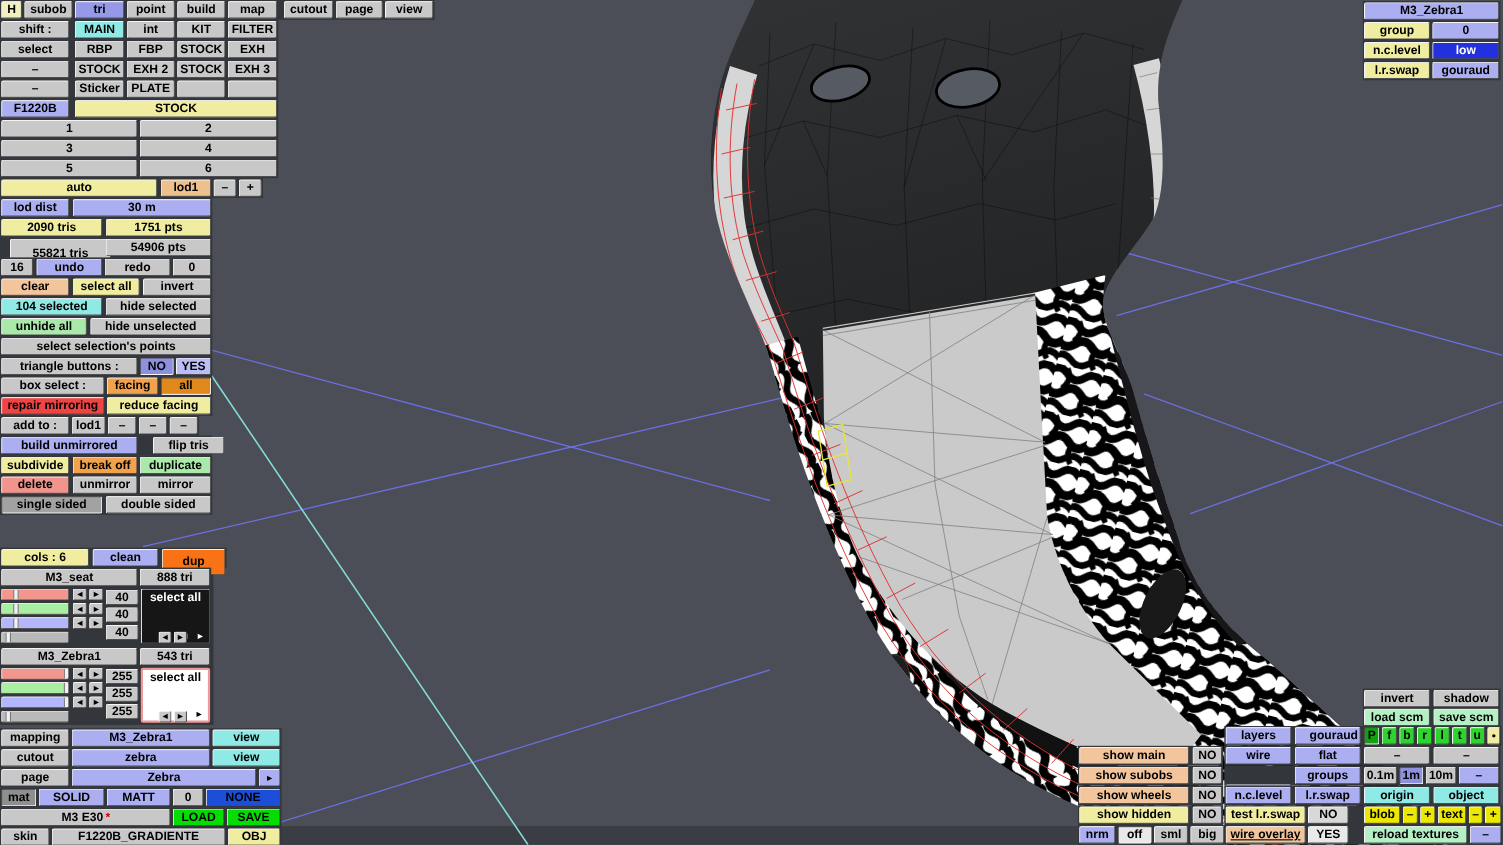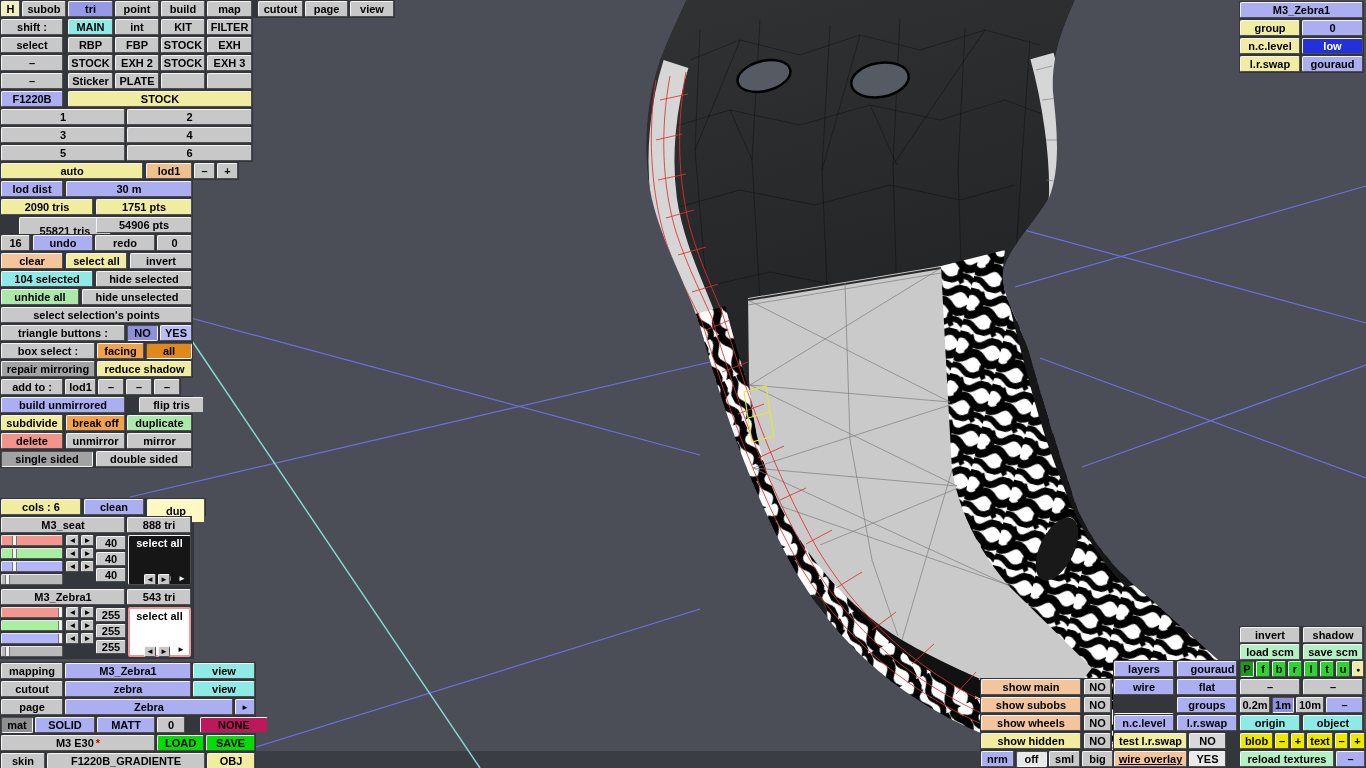--- a/index.html
+++ b/index.html
@@ -204,21 +204,21 @@
     <div class="cell" style="left: 146px; top: 163px; width: 46px; height: 16px; background: rgb(238, 192, 142);">lod1</div>
     <div class="cell" style="left: 194px; top: 163px; width: 21px; height: 16px;">–</div>
     <div class="cell" style="left: 217px; top: 163px; width: 21px; height: 16px;">+</div>
     <div class="strip" style="left: 0px; top: 180px; width: 193px; height: 18px;"></div>
     <div class="cell" style="left: 1px; top: 181px; width: 62px; height: 16px; background: rgb(171, 175, 242);">lod dist</div>
     <div class="cell" style="left: 66px; top: 181px; width: 126px; height: 16px; background: rgb(171, 175, 242);">30 m</div>
     <div class="strip" style="left: 0px; top: 198px; width: 193px; height: 18px;"></div>
     <div class="cell" style="left: 1px; top: 199px; width: 92px; height: 16px; background: rgb(240, 237, 160);">2090 tris</div>
     <div class="cell" style="left: 96px; top: 199px; width: 96px; height: 16px; background: rgb(240, 237, 160);">1751 pts</div>
     <div class="strip" style="left: 0px; top: 216px; width: 193px; height: 18px;"></div>
-    <div class="cell" style="left: 19px; top: 217px; width: 92px; height: 28px;">55821 tris</div>
+    <div class="cell" style="left: 9px; top: 217px; width: 92px; height: 28px;">55821 tris</div>
     <div class="cell" style="left: 96px; top: 217px; width: 96px; height: 16px;">54906 pts</div>
     <div class="strip" style="left: 0px; top: 234px; width: 193px; height: 18px;"></div>
     <div class="cell" style="left: 1px; top: 235px; width: 29px; height: 16px;">16</div>
     <div class="cell" style="left: 33px; top: 235px; width: 60px; height: 16px; background: rgb(171, 175, 242);">undo</div>
     <div class="cell" style="left: 95px; top: 235px; width: 60px; height: 16px;">redo</div>
     <div class="cell" style="left: 157px; top: 235px; width: 35px; height: 16px;">0</div>
     <div class="strip" style="left: 0px; top: 252px; width: 193px; height: 18px;"></div>
     <div class="cell" style="left: 1px; top: 253px; width: 62px; height: 16px; background: rgb(242, 197, 156);">clear</div>
     <div class="cell" style="left: 66px; top: 253px; width: 61px; height: 16px; background: rgb(240, 237, 160);">select all</div>
     <div class="cell" style="left: 130px; top: 253px; width: 62px; height: 16px;">invert</div>
@@ -232,22 +232,22 @@
     <div class="cell" style="left: 1px; top: 307px; width: 191px; height: 16px;">select selection's points</div>
     <div class="strip" style="left: 0px; top: 324px; width: 193px; height: 18px;"></div>
     <div class="cell" style="left: 1px; top: 325px; width: 124px; height: 16px;">triangle buttons :</div>
     <div class="cell pressed" style="left: 127px; top: 325px; width: 31px; height: 16px; background: rgb(141, 144, 220);">NO</div>
     <div class="cell" style="left: 160px; top: 325px; width: 32px; height: 16px; background: rgb(186, 189, 246);">YES</div>
     <div class="strip" style="left: 0px; top: 342px; width: 193px; height: 18px;"></div>
     <div class="cell" style="left: 1px; top: 343px; width: 94px; height: 16px;">box select :</div>
     <div class="cell" style="left: 97px; top: 343px; width: 47px; height: 16px; background: rgb(242, 162, 76);">facing</div>
     <div class="cell pressed" style="left: 146px; top: 343px; width: 46px; height: 16px; background: rgb(224, 136, 28);">all</div>
     <div class="strip" style="left: 0px; top: 360px; width: 193px; height: 18px;"></div>
-    <div class="cell" style="left: 1px; top: 361px; width: 94px; height: 16px; background: #a3a3a3;">repair mirroring</div>
-    <div class="cell" style="left: 97px; top: 361px; width: 95px; height: 16px; background: rgb(240, 237, 160);">reduce shadow</div>
+    <div class="cell" style="left: 1px; top: 361px; width: 94px; height: 16px; background: #ef4444;">repair mirroring</div>
+    <div class="cell" style="left: 97px; top: 361px; width: 95px; height: 16px; background: rgb(240, 237, 160);">reduce facing</div>
     <div class="strip" style="left: 0px; top: 378px; width: 181px; height: 18px;"></div>
     <div class="cell" style="left: 1px; top: 379px; width: 62px; height: 16px;">add to :</div>
     <div class="cell" style="left: 65px; top: 379px; width: 31px; height: 16px;">lod1</div>
     <div class="cell" style="left: 98px; top: 379px; width: 26px; height: 16px;">–</div>
     <div class="cell" style="left: 126px; top: 379px; width: 26px; height: 16px;">–</div>
     <div class="cell" style="left: 154px; top: 379px; width: 26px; height: 16px;">–</div>
     <div class="strip" style="left: 0px; top: 396px; width: 193px; height: 18px;"></div>
     <div class="cell" style="left: 1px; top: 397px; width: 124px; height: 16px; background: rgb(171, 175, 242);">build unmirrored</div>
     <div class="cell" style="left: 139px; top: 397px; width: 65px; height: 16px;">flip tris</div>
     <div class="strip" style="left: 0px; top: 414px; width: 193px; height: 18px;"></div>
@@ -258,21 +258,21 @@
     <div class="cell" style="left: 1px; top: 433px; width: 62px; height: 16px; background: rgb(240, 148, 140);">delete</div>
     <div class="cell" style="left: 66px; top: 433px; width: 59px; height: 16px;">unmirror</div>
     <div class="cell" style="left: 127px; top: 433px; width: 65px; height: 16px;">mirror</div>
     <div class="strip" style="left: 0px; top: 450px; width: 193px; height: 18px;"></div>
     <div class="cell pressed" style="left: 1px; top: 451px; width: 92px; height: 16px; background: rgb(162, 162, 162);">single sided</div>
     <div class="cell" style="left: 96px; top: 451px; width: 96px; height: 16px;">double sided</div>
     <div class="bgrect" style="left: 0px; top: 498px; width: 194px; height: 161px;"></div>
     <div class="strip" style="left: 0px; top: 498px; width: 206px; height: 18px;"></div>
     <div class="cell" style="left: 1px; top: 499px; width: 80px; height: 16px; background: rgb(240, 237, 160);">cols : 6</div>
     <div class="cell" style="left: 84px; top: 499px; width: 60px; height: 16px; background: rgb(171, 175, 242);">clean</div>
-    <div class="cell" style="left: 147px; top: 499px; width: 58px; height: 24px; background: #fef9c3;">dup</div>
+    <div class="cell" style="left: 147px; top: 499px; width: 58px; height: 24px; background: #f97316;">dup</div>
     <div class="strip" style="left: 0px; top: 516px; width: 192px; height: 18px;"></div>
     <div class="cell" style="left: 1px; top: 517px; width: 124px; height: 16px;">M3_seat</div>
     <div class="cell" style="left: 127px; top: 517px; width: 64px; height: 16px;">888 tri</div>
     <div class="cell slider" style="left: 1px; top: 535px; width: 62px; height: 11px; background: rgb(242, 150, 142);">
       <div class="thumb" style="left: 10.4706px;"></div>
     </div>
     <div class="cell arr" style="left: 66px; top: 535px; width: 13px; height: 11px;">◄</div>
     <div class="cell arr" style="left: 81px; top: 535px; width: 13px; height: 11px;">►</div>
     <div class="cell" style="left: 96px; top: 536px; width: 30px; height: 14px;">40</div>
     <div class="cell box" style="left: 128px; top: 535px; width: 63px; height: 50px; background: rgb(22, 22, 22); color: rgb(255, 255, 255);">
@@ -336,21 +336,21 @@
     <div class="cell" style="left: 193px; top: 681px; width: 62px; height: 16px; background: rgb(143, 233, 229);">view</div>
     <div class="strip" style="left: 0px; top: 698px; width: 256px; height: 18px;"></div>
     <div class="cell" style="left: 1px; top: 699px; width: 62px; height: 16px;">page</div>
     <div class="cell" style="left: 65px; top: 699px; width: 168px; height: 16px; background: rgb(171, 175, 242);">Zebra</div>
     <div class="cell arr" style="left: 235px; top: 699px; width: 20px; height: 16px; background: rgb(171, 175, 242);">►</div>
     <div class="strip" style="left: 0px; top: 716px; width: 256px; height: 18px;"></div>
     <div class="cell pressed" style="left: 1px; top: 717px; width: 32px; height: 16px; background: rgb(143, 143, 143);">mat</div>
     <div class="cell" style="left: 35px; top: 717px; width: 60px; height: 16px; background: rgb(171, 175, 242);">SOLID</div>
     <div class="cell" style="left: 97px; top: 717px; width: 58px; height: 16px; background: rgb(171, 175, 242);">MATT</div>
     <div class="cell" style="left: 157px; top: 717px; width: 28px; height: 16px;">0</div>
-    <div class="cell" style="left: 200px; top: 717px; width: 68px; height: 16px; background: #be185d;">NONE</div>
+    <div class="cell" style="left: 187px; top: 717px; width: 68px; height: 16px; background: #1d4ed8;">NONE</div>
     <div class="strip" style="left: 0px; top: 734px; width: 256px; height: 18px;"></div>
     <div class="cell" style="left: 1px; top: 735px; width: 154px; height: 16px; justify-content: center;">M3 E30<span class="mark">*</span></div>
     <div class="cell" style="left: 157px; top: 735px; width: 47px; height: 16px; background: rgb(4, 220, 4);">LOAD</div>
     <div class="cell" style="left: 206px; top: 735px; width: 49px; height: 16px; background: rgb(4, 220, 4);">SAVE</div>
     <div class="strip" style="left: 0px; top: 752px; width: 256px; height: 18px;"></div>
     <div class="cell" style="left: 1px; top: 753px; width: 44px; height: 16px;">skin</div>
     <div class="cell" style="left: 47px; top: 753px; width: 158px; height: 16px;">F1220B_GRADIENTE</div>
     <div class="cell" style="left: 207px; top: 753px; width: 48px; height: 16px; background: rgb(240, 237, 160);">OBJ</div>
     <div class="strip" style="left: 1239px; top: 1px; width: 125px; height: 18px;"></div>
     <div class="cell" style="left: 1240px; top: 2px; width: 123px; height: 16px; background: rgb(171, 175, 242);">M3_Zebra1</div>
@@ -381,21 +381,21 @@
     <div class="cell" style="left: 1336px; top: 661px; width: 14px; height: 16px; background: rgb(46, 212, 46);">u</div>
     <div class="cell dotbtn" style="left: 1352px; top: 661px; width: 12px; height: 16px; background: rgb(240, 237, 160);">●</div>
     <div class="strip" style="left: 1113px; top: 678px; width: 251px; height: 18px;"></div>
     <div class="cell" style="left: 1114px; top: 679px; width: 60px; height: 16px; background: rgb(171, 175, 242);">wire</div>
     <div class="cell" style="left: 1177px; top: 679px; width: 60px; height: 16px; background: rgb(171, 175, 242);">flat</div>
     <div class="cell" style="left: 1240px; top: 679px; width: 60px; height: 16px;">–</div>
     <div class="cell" style="left: 1303px; top: 679px; width: 60px; height: 16px;">–</div>
     <div class="strip" style="left: 1113px; top: 696px; width: 251px; height: 18px;"></div>
     <div class="cell" style="left: 1114px; top: 697px; width: 60px; height: 16px; background: rgb(171, 175, 242); margin-top: 16px;">mappings</div>
     <div class="cell" style="left: 1177px; top: 697px; width: 60px; height: 16px; background: rgb(171, 175, 242);">groups</div>
-    <div class="cell" style="left: 1240px; top: 697px; width: 30px; height: 16px;">0.2m</div>
+    <div class="cell" style="left: 1240px; top: 697px; width: 30px; height: 16px;">0.1m</div>
     <div class="cell pressed" style="left: 1272px; top: 697px; width: 22px; height: 16px; background: rgb(141, 144, 220);">1m</div>
     <div class="cell" style="left: 1296px; top: 697px; width: 28px; height: 16px;">10m</div>
     <div class="cell" style="left: 1326px; top: 697px; width: 37px; height: 16px; background: rgb(171, 175, 242);">–</div>
     <div class="strip" style="left: 1113px; top: 714px; width: 251px; height: 18px;"></div>
     <div class="cell" style="left: 1114px; top: 715px; width: 60px; height: 16px; background: rgb(171, 175, 242);">n.c.level</div>
     <div class="cell" style="left: 1177px; top: 715px; width: 60px; height: 16px; background: rgb(171, 175, 242);">l.r.swap</div>
     <div class="cell" style="left: 1240px; top: 715px; width: 60px; height: 16px; background: rgb(143, 233, 229);">origin</div>
     <div class="cell" style="left: 1303px; top: 715px; width: 60px; height: 16px; background: rgb(143, 233, 229);">object</div>
     <div class="strip" style="left: 1113px; top: 732px; width: 253px; height: 18px;"></div>
     <div class="cell" style="left: 1114px; top: 733px; width: 73px; height: 16px; background: rgb(240, 237, 160);">test l.r.swap</div>

